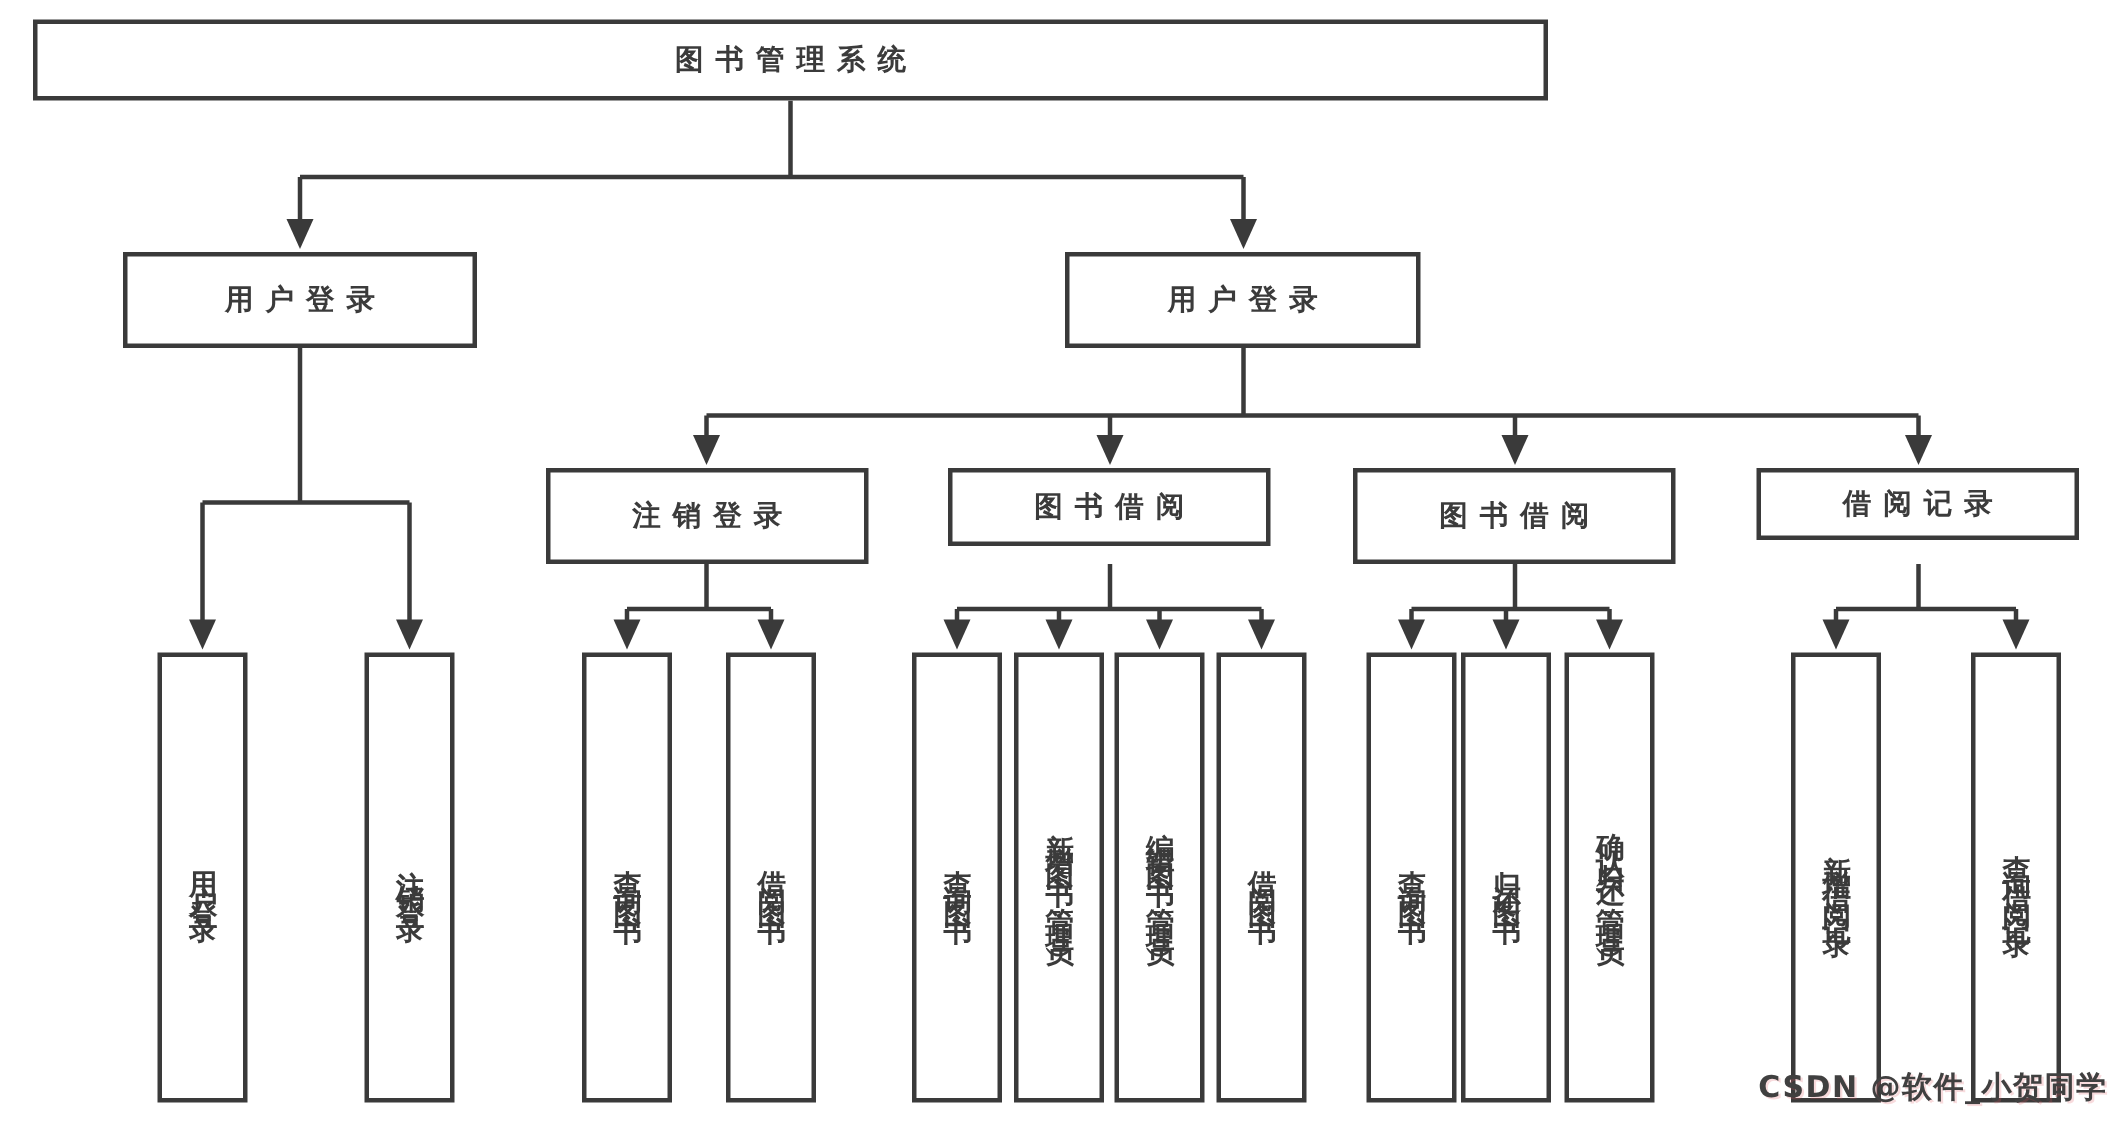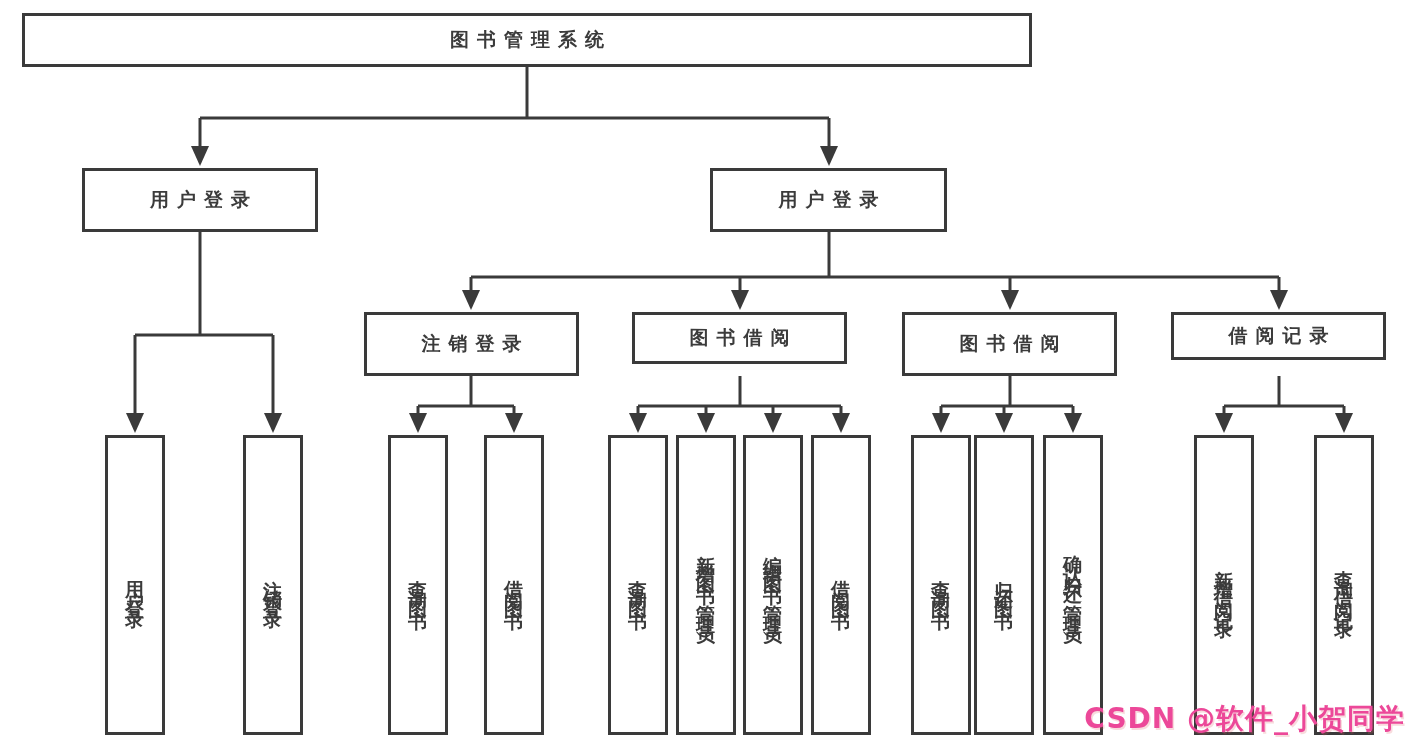--- a/index.html
+++ b/index.html
@@ -42,22 +42,22 @@
     writing-mode: vertical-rl;
     font-size: 19px;
     letter-spacing: 10px;
     color: #3b3b3b;
     line-height: 1;
   }
   .watermark {
     position: absolute;
     right: 0;
     bottom: 9px;
-    font-size: 28px;
-    color: #ec4899;
+    font-size: 20px;
+    color: #404040;
     letter-spacing: 1px;
     white-space: nowrap;
     text-shadow: 1.5px 1.5px 0 rgba(222, 90, 100, 0.22);
   }
 </style>
 </head>
 <body>
 
 <div class="canvas">
 

